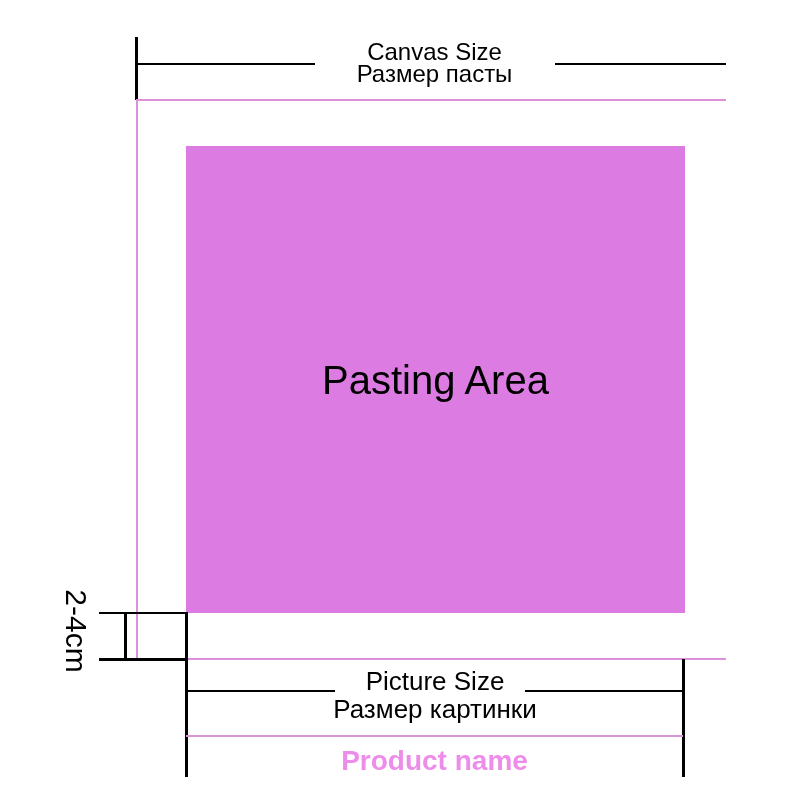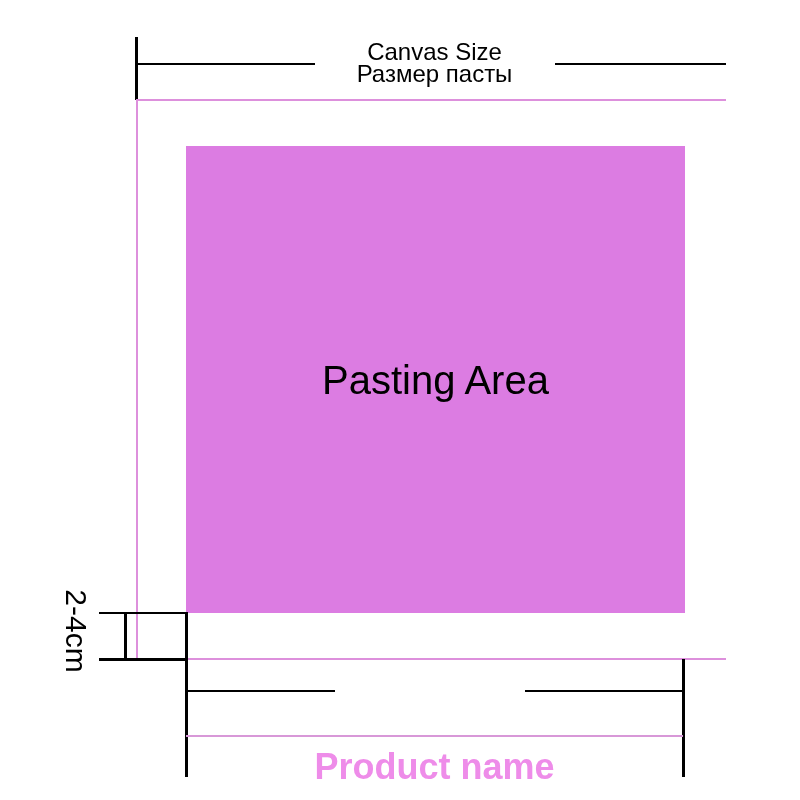--- a/index.html
+++ b/index.html
@@ -101,26 +101,25 @@
     position: absolute;
     left: 186px; top: 735px;
     width: 497px; height: 2px;
     background: var(--divider);
   }
 
   .product-name-label {
     position: absolute;
     left: 186px; top: 740px; width: 497px;
     text-align: center;
-    font-size: 36px;
+    font-size: 28px;
     line-height: 42px;
     font-weight: bold;
     color: var(--product-name);
     white-space: nowrap;
-    margin-top: 6px;
   }
 </style>
 </head>
 <body>
 
 <div class="diagram">
 
   <div class="vline canvas-tick-left"></div>
   <div class="vline canvas-tick-right"></div>
   <div class="hline canvas-dim-left"></div>
@@ -141,17 +140,21 @@
   <div class="hline gap-tick-bottom"></div>
   <div class="vline gap-connector"></div>
   <div class="gap-label">2-4cm</div>
 
   <div class="vline pic-ext-left"></div>
   <div class="vline pic-ext-right"></div>
 
   <div class="hline pic-dim-left"></div>
   <div class="hline pic-dim-right"></div>
 
+  <div class="picture-size-label">
+    <div>Picture Size</div>
+    <div>Размер картинки</div>
+  </div>
 
   <div class="divider-line"></div>
   <div class="product-name-label">Product name</div>
 
 </div>
 
 </body></html>

